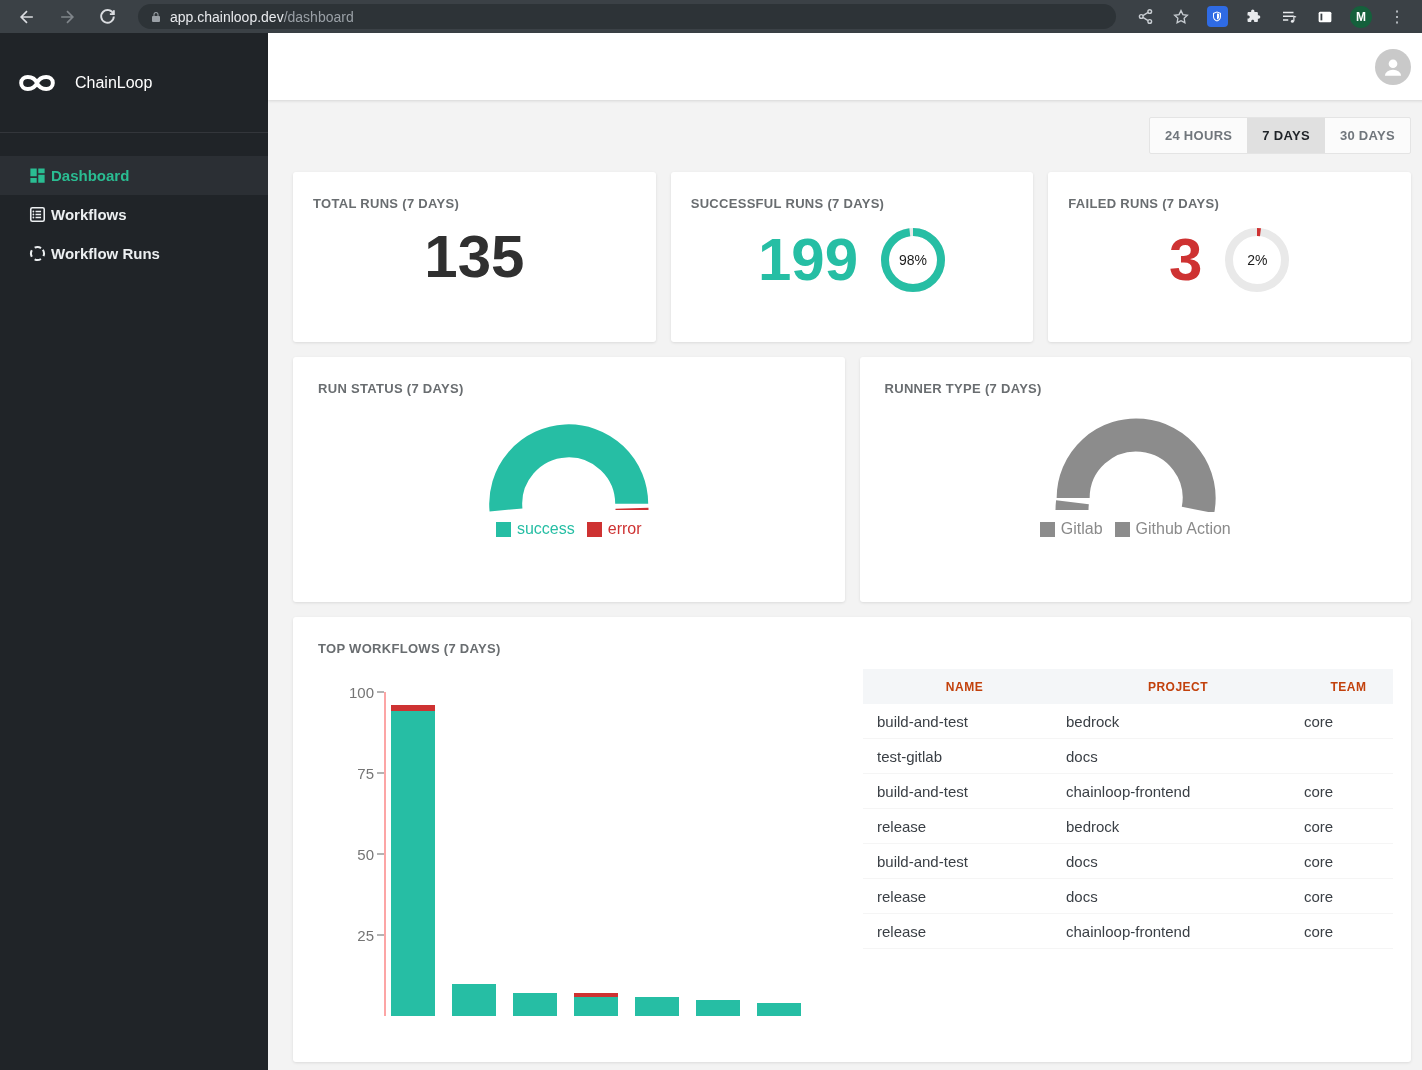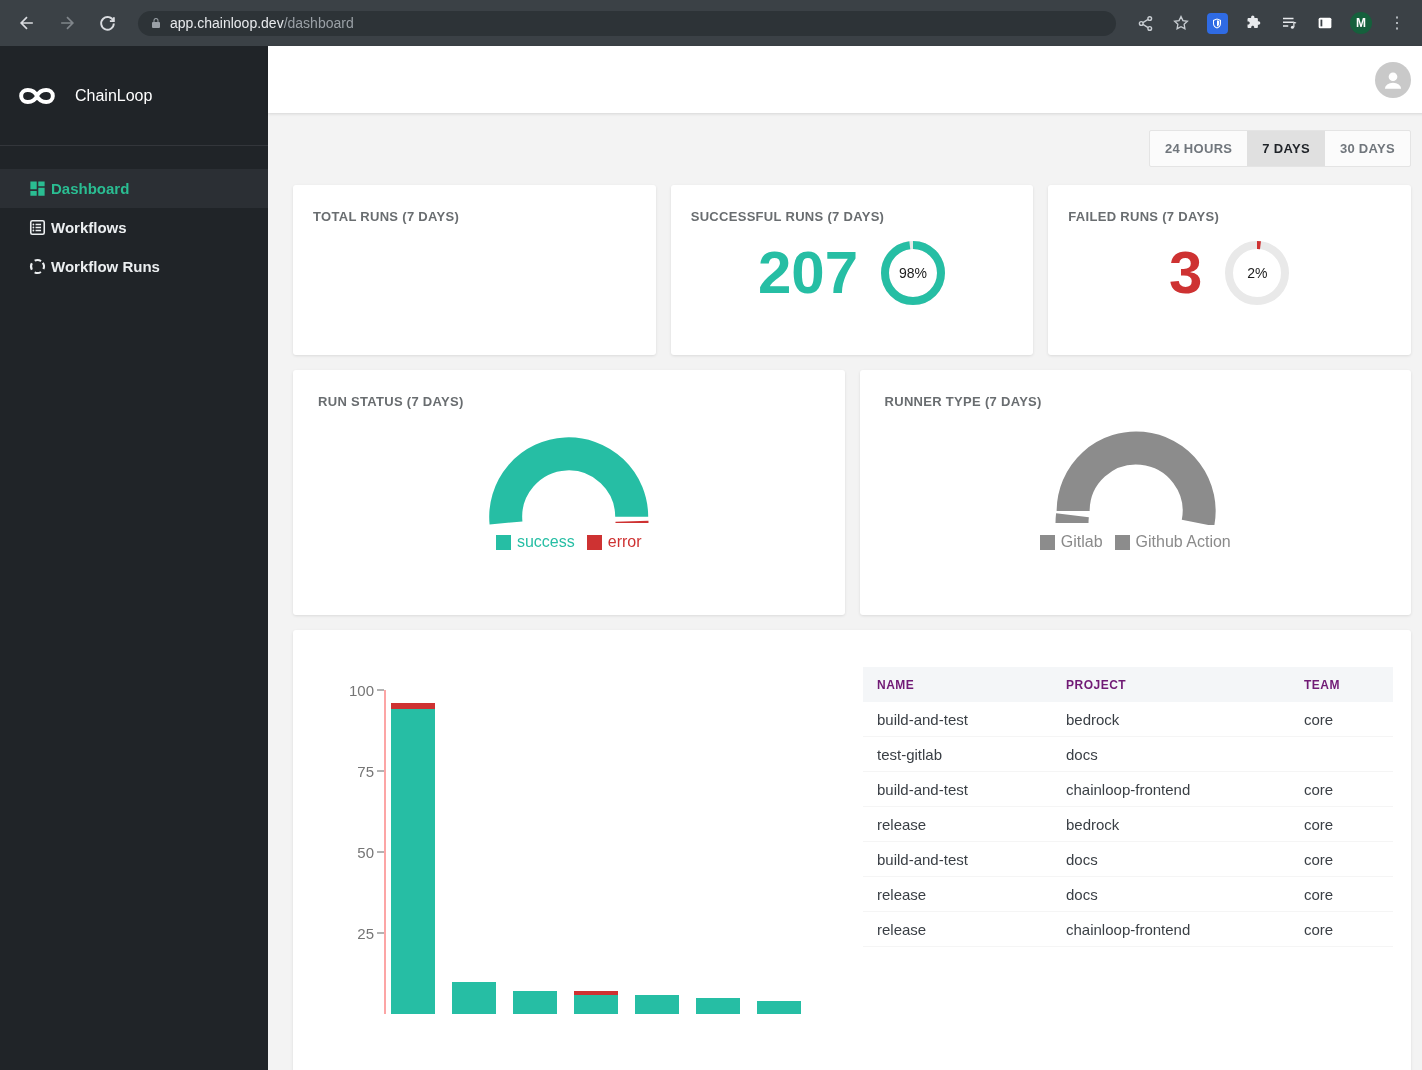--- a/index.html
+++ b/index.html
@@ -1,20 +1,20 @@
 <!DOCTYPE html>
 <html><head>
 <meta charset="utf-8">
 <style>
   * { box-sizing: border-box; margin: 0; padding: 0; }
   html,body { width:1422px; height:1070px; overflow:hidden;
     font-family:"Liberation Sans", sans-serif; background:#f3f3f3; }
 
   
-  .chrome { height:46px; background:#3b4146; display:flex; align-items:center;
+  .chrome { height:33px; background:#3b4146; display:flex; align-items:center;
     padding:0 10px; gap:6px; }
   .chrome .nav-ic { width:34px; height:28px; display:flex; align-items:center;
     justify-content:center; cursor:pointer; }
   .omnibox { flex:1; height:25px; background:#2d3337; border-radius:13px;
     display:flex; align-items:center; padding:0 12px; margin:0 8px; gap:8px; }
   .omnibox .host { color:#e8eaed; font-size:14px; }
   .omnibox .path { color:#9aa0a6; font-size:14px; }
   .chrome-right { display:flex; align-items:center; gap:6px; }
   .chrome-right .nav-ic { width:30px; }
   .avatar-m { width:22px; height:22px; border-radius:50%; background:#15603c;
@@ -89,21 +89,21 @@
   .bars { position:absolute; left:5px; bottom:0; display:flex;
     align-items:flex-end; gap:17px; }
   .bar { width:44px; display:flex; flex-direction:column;
     justify-content:flex-end; }
   .bar-seg { width:100%; }
 
   .table-wrap { margin-left:auto; width:530px; margin-top:13px; }
   .trow { display:flex; align-items:center; height:35px; font-size:15px;
     color:#3a3f45; border-bottom:1px solid #f5f5f5; }
   .trow.thead { background:#f4f6f8; font-size:12px; font-weight:bold;
-    color:#701a75; letter-spacing:.5px; border-bottom:none; }
+    color:#c2410c; letter-spacing:.5px; border-bottom:none;text-align:center; }
   .tc { padding-left:14px; }
   .tc:nth-child(1){ width:189px; } .tc:nth-child(2){ width:238px; }
   .tc:nth-child(3){ flex:1; }
 
   svg { display:block; }
 </style>
 </head>
 <body>
 
 <div class="chrome">
@@ -238,25 +238,28 @@
         <div class="range-group">
           <span class="range-btn">24 HOURS</span>
           <span class="range-btn selected">7 DAYS</span>
           <span class="range-btn">30 DAYS</span>
         </div>
       </div>
 
       <div class="stats-row">
         <div class="card stat-card">
           <div class="card-title">TOTAL RUNS (7 DAYS)</div>
+          <div class="stat-body">
+            <span class="stat-number">135</span>
+          </div>
         </div>
         <div class="card stat-card">
           <div class="card-title">SUCCESSFUL RUNS (7 DAYS)</div>
           <div class="stat-body">
-            <span class="stat-number teal">207</span>
+            <span class="stat-number teal">199</span>
             <span class="donut-wrap" id="donut-success">
                 <svg viewBox="0 0 66 66" width="66" height="66">
                   <circle cx="33" cy="33" r="28" fill="none" stroke="#e9e9e9" stroke-width="8"></circle>
                   <circle cx="33" cy="33" r="28" fill="none" stroke="#26bea4" stroke-width="8" stroke-dasharray="172.41060482900784 175.92918860102841" transform="rotate(-90 33 33)"></circle>
                 </svg>
               <span class="donut-label">98%</span>
             </span>
           </div>
         </div>
         <div class="card stat-card">
@@ -313,20 +316,21 @@
                 <span class="legend-item">
                   <span class="legend-sq" style="background: rgb(140, 140, 140);"></span>
                   <span style="color: rgb(138, 138, 138);">Github Action</span>
                 </span>
               </div>
           </div>
         </div>
       </div>
 
       <div class="card bottom-card">
+        <div class="card-title">TOP WORKFLOWS (7 DAYS)</div>
         <div class="bottom-flex">
           <div class="barchart-wrap">
             <div class="bars-plot" id="bars-plot">
                 <span class="ytick-label" style="top: 0px;">100</span>
                 <span class="ytick-dash" style="top: -1px;"></span>
                 <span class="ytick-label" style="top: 81px;">75</span>
                 <span class="ytick-dash" style="top: 80px;"></span>
                 <span class="ytick-label" style="top: 162px;">50</span>
                 <span class="ytick-dash" style="top: 161px;"></span>
                 <span class="ytick-label" style="top: 243px;">25</span>

